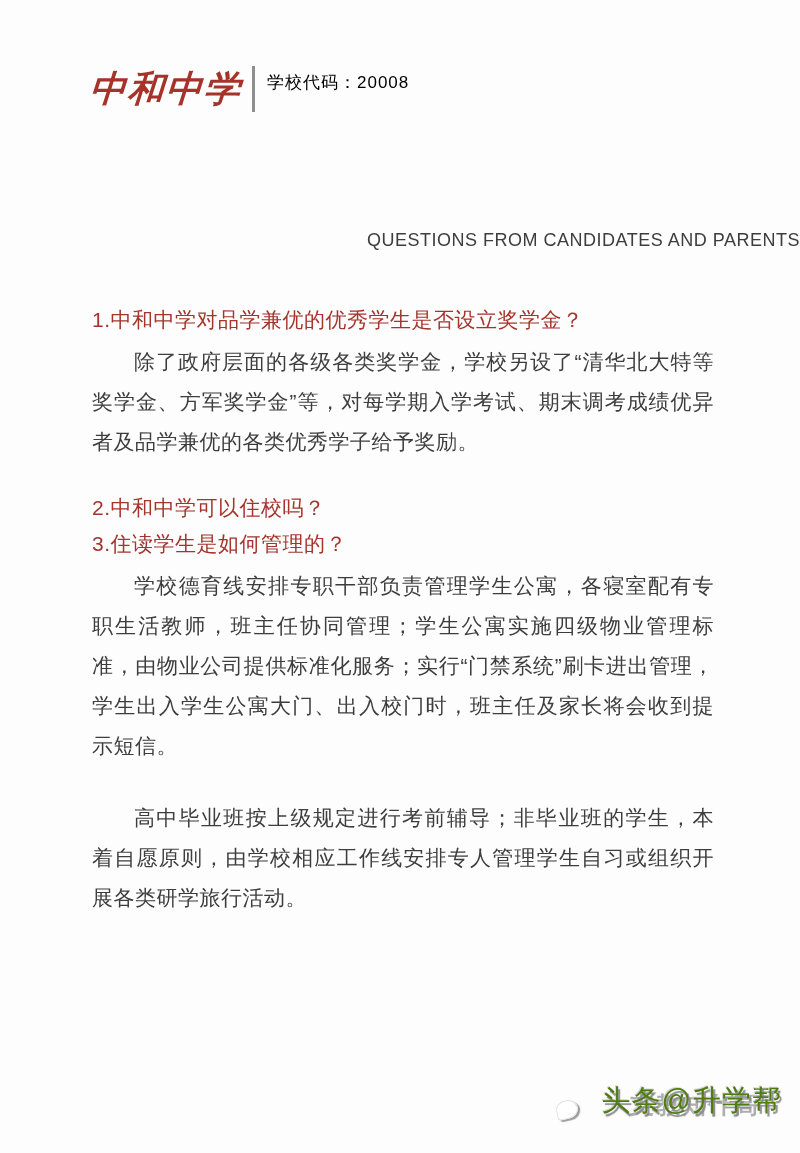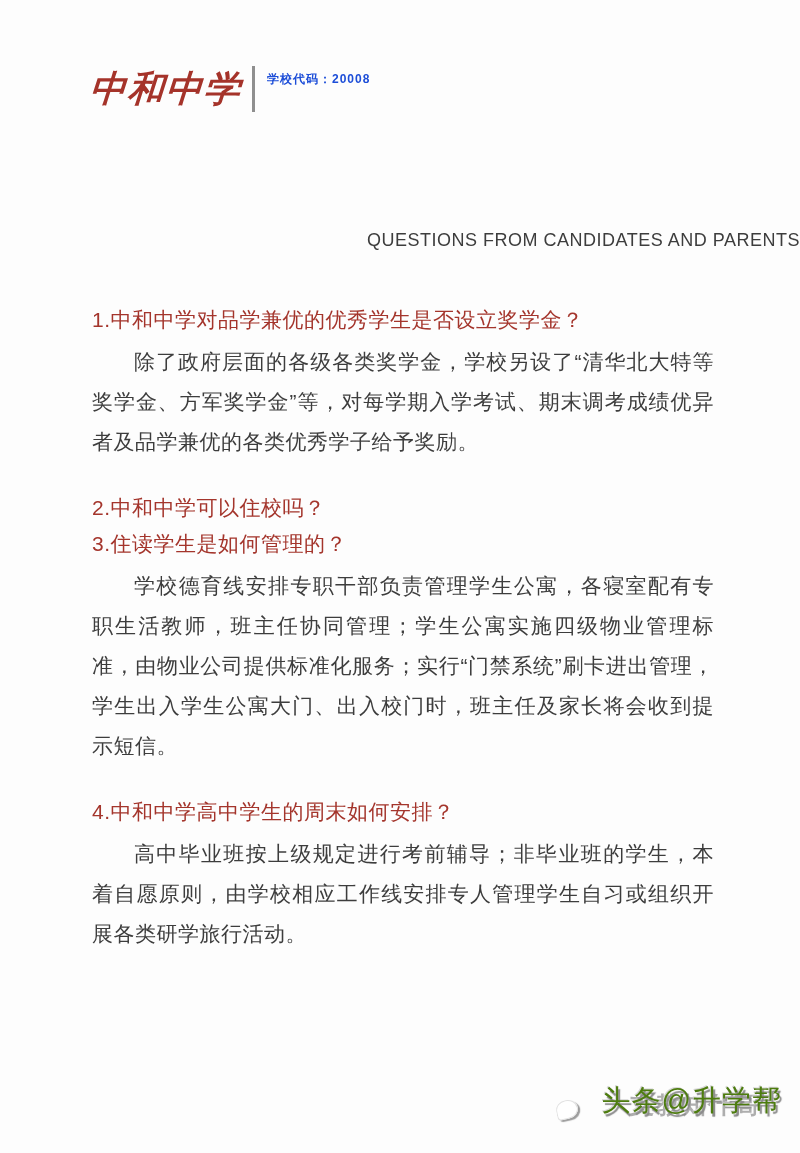--- a/index.html
+++ b/index.html
@@ -35,23 +35,23 @@
     letter-spacing: 2px;
     transform: skewX(-4deg);
   }
   .header-divider {
     width: 3px;
     height: 46px;
     background: #8f8f8f;
     margin: 0 12px 0 10px;
   }
   .school-code {
-    font-size: 12px;
-    font-weight: bold;
-    color: #1d4ed8;
+    font-size: 17px;
+    font-weight: normal;
+    color: #000000;
     padding-top: 5px;
     letter-spacing: 1px;
   }
 
   
   .title {
     position: absolute;
     top: 172px;
     left: 0;
     width: 100%;
@@ -166,21 +166,20 @@
     <div class="qa-section">
       <div class="question">2.中和中学可以住校吗？</div>
     </div>
 
     <div class="qa-section">
       <div class="question">3.住读学生是如何管理的？</div>
       <p class="answer">学校德育线安排专职干部负责管理学生公寓，各寝室配有专职生活教师，班主任协同管理；学生公寓实施四级物业管理标准，由物业公司提供标准化服务；实行“门禁系统”刷卡进出管理，学生出入学生公寓大门、出入校门时，班主任及家长将会收到提示短信。</p>
     </div>
 
     <div class="qa-section">
-      <div class="question">4.中和中学高中学生的周末如何安排？</div>
       <p class="answer">高中毕业班按上级规定进行考前辅导；非毕业班的学生，本着自愿原则，由学校相应工作线安排专人管理学生自习或组织开展各类研学旅行活动。</p>
     </div>
 
   </div>
 
   <div class="watermark">
     <span class="watermark-ghost">支教知什高</span>
     <span class="bubble-icon"></span>
     <span class="watermark-main">头条@升学帮</span>
   </div>

